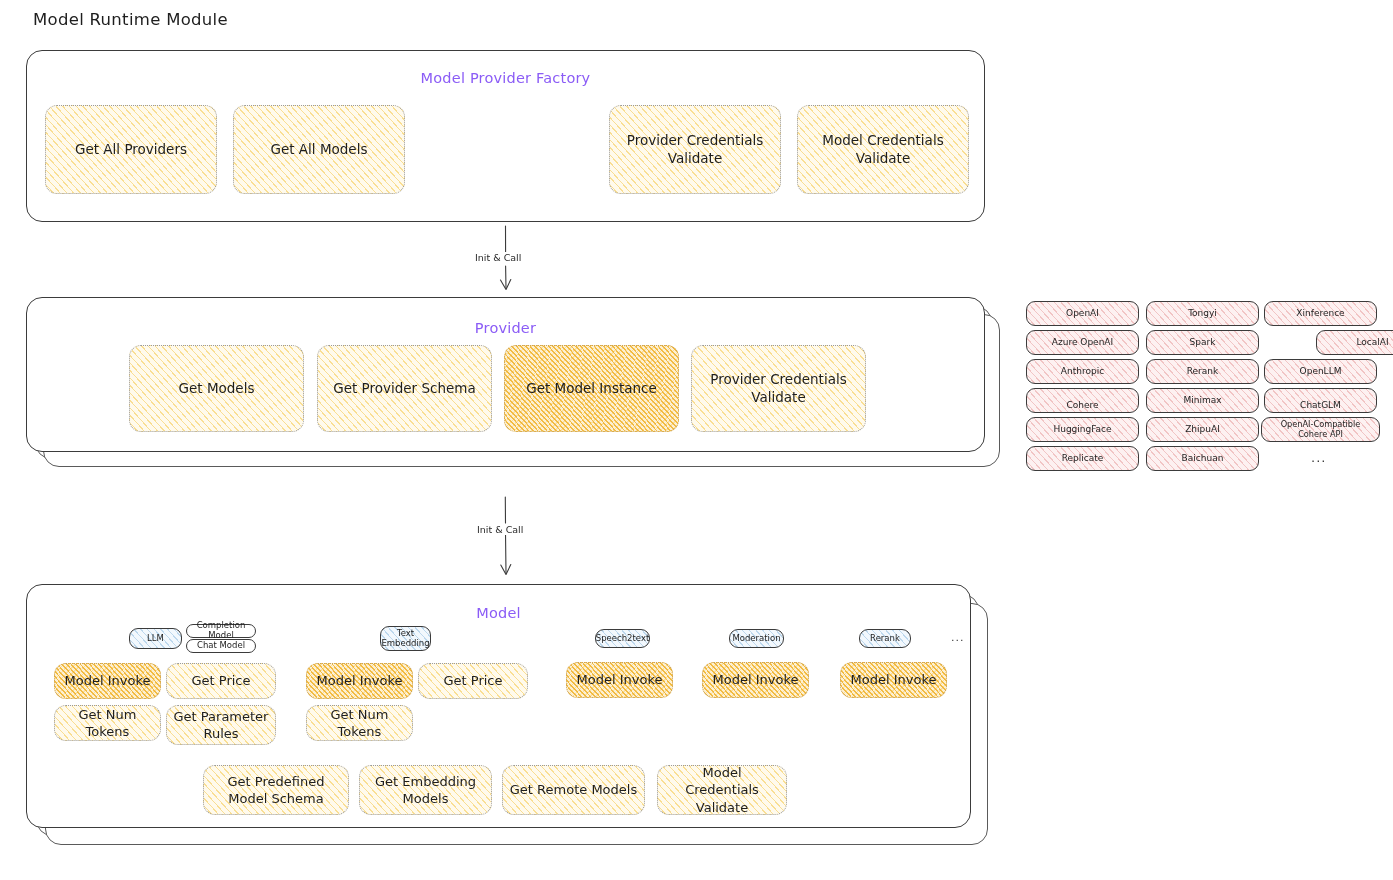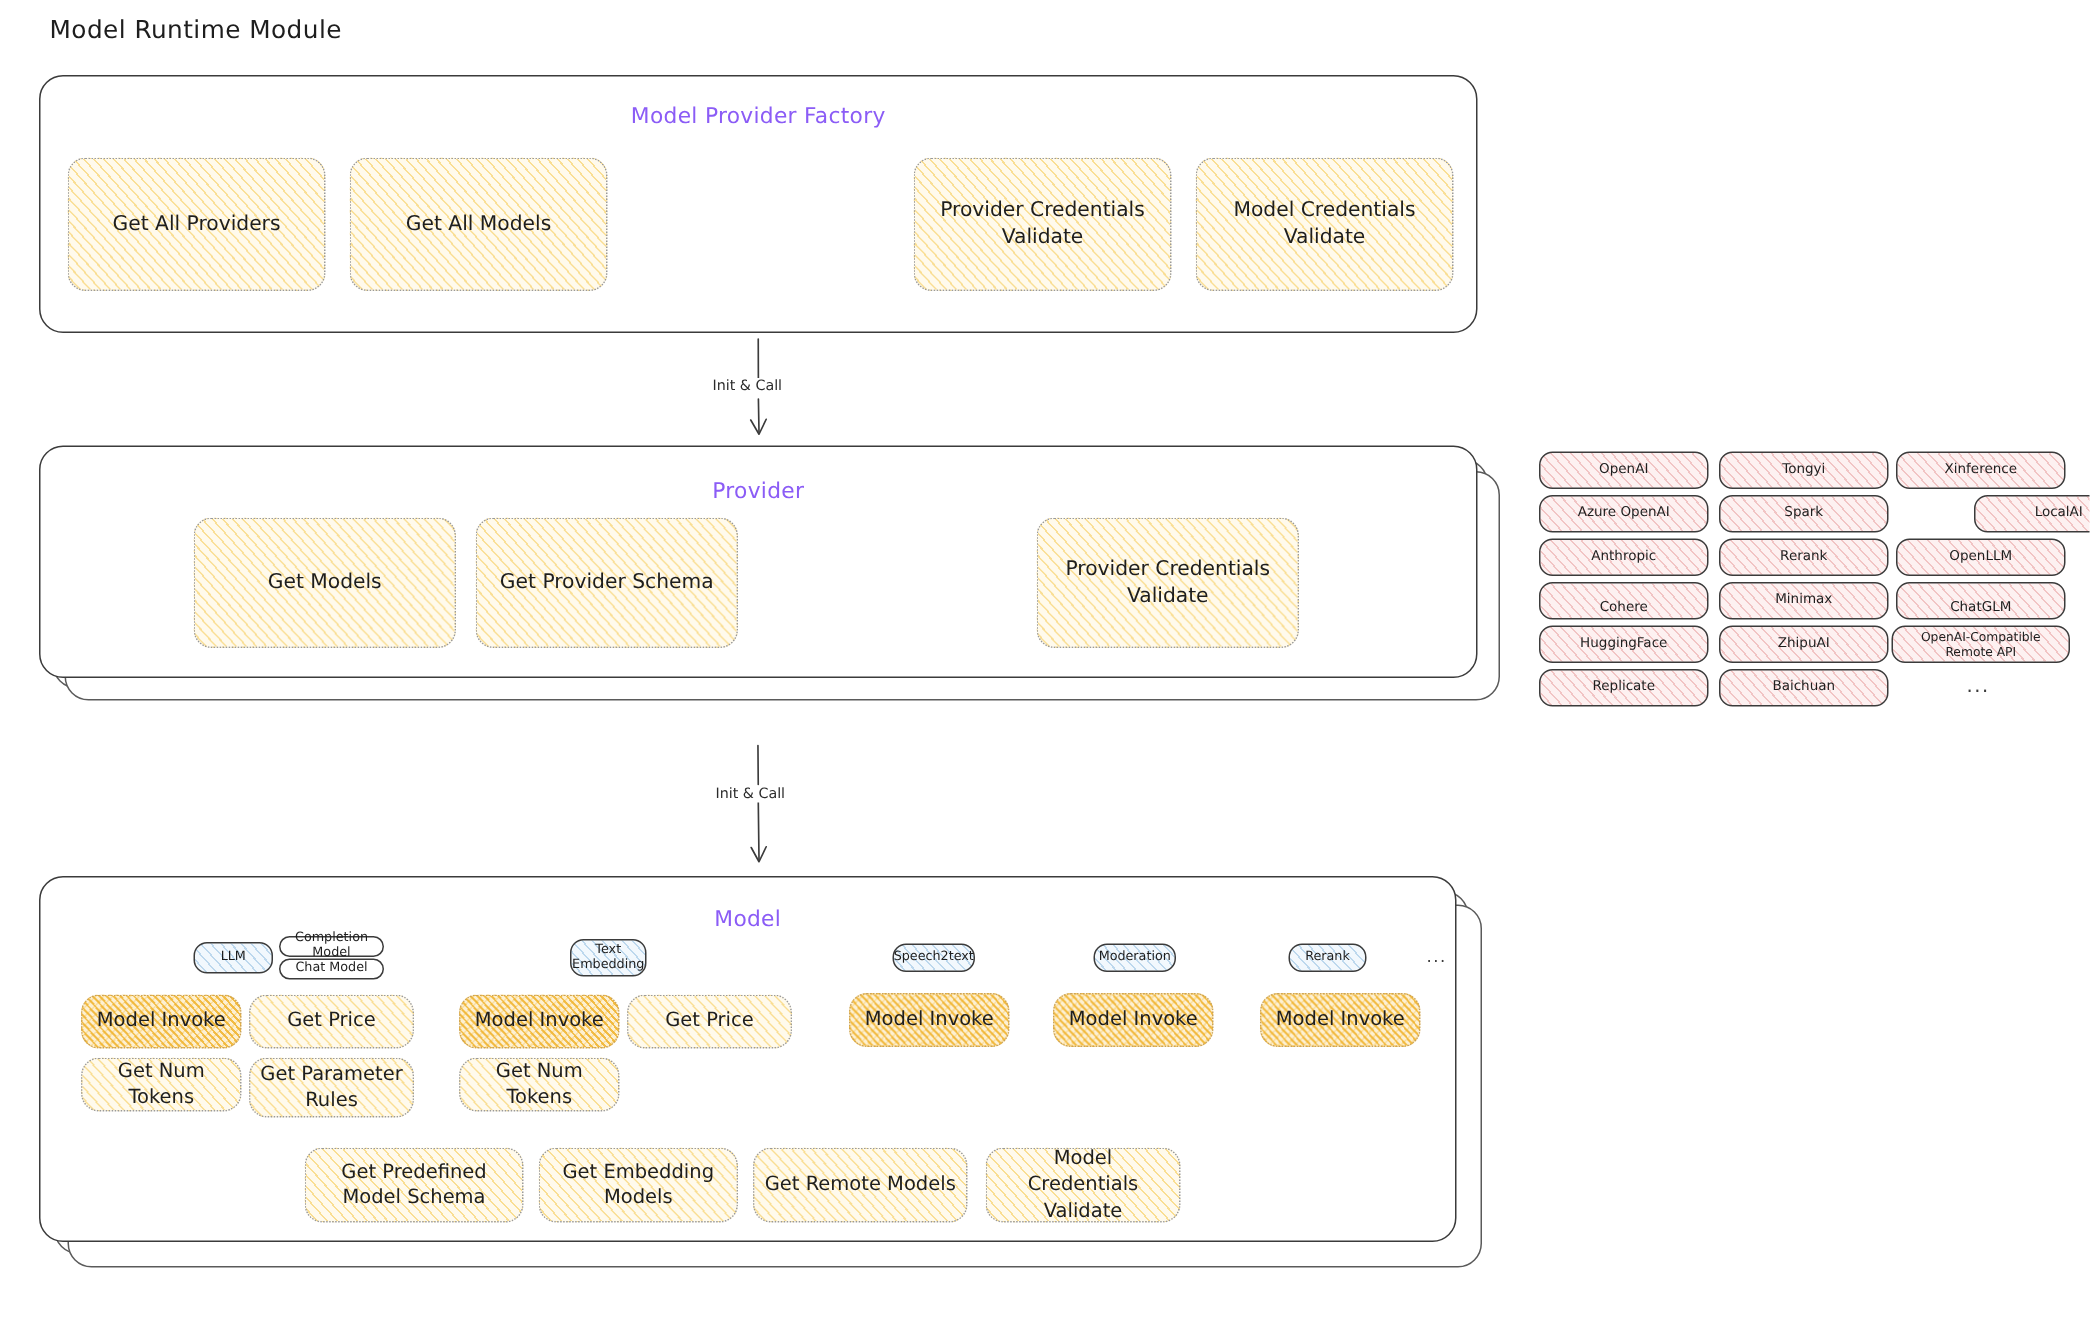--- a/index.html
+++ b/index.html
@@ -200,20 +200,23 @@
   <div class="panel stack" style="left:26px;top:297px;width:959px;height:155px;">
     <div class="panel-title" style="top:22px;">Provider</div>
   </div>
 
   <div class="node fill-yellow" style="left:129px;top:345px;width:175px;height:87px;">
     <span>Get Models</span>
   </div>
   <div class="node fill-yellow" style="left:317px;top:345px;width:175px;height:87px;">
     <span>Get Provider Schema</span>
   </div>
+  <div class="node fill-orange" style="left:504px;top:345px;width:175px;height:87px;">
+    <span>Get Model Instance</span>
+  </div>
   <div class="node fill-yellow" style="left:691px;top:345px;width:175px;height:87px;">
     <span>Provider Credentials Validate</span>
   </div>
 
   <div class="chip fill-pink" style="left:1026px;top:301px;width:113px;height:25px;">
     <span>OpenAI</span>
     </div>
   <div class="chip fill-pink" style="left:1026px;top:330px;width:113px;height:25px;">
     <span>Azure OpenAI</span>
     </div>
@@ -255,21 +258,21 @@
   <div class="chip fill-pink" style="left:1316px;top:330px;width:113px;height:25px;">
     <span>LocalAI</span>
     </div>
   <div class="chip fill-pink" style="left:1264px;top:359px;width:113px;height:25px;">
     <span>OpenLLM</span>
     </div>
   <div class="chip fill-pink" style="left:1264px;top:388px;width:113px;height:25px;align-items:flex-end;">
     <span>ChatGLM</span>
     </div>
   <div class="chip fill-pink" style="left:1261px;top:417px;width:119px;height:25px;font-size:8.2px;">
-    <span>OpenAI-Compatible Remote API</span>
+    <span>OpenAI-Compatible Cohere API</span>
     </div>
   <div class="ellipsis" style="left:1311px;top:450px;">...</div>
 
   <div class="arrow" style="left:494px;top:497px;">
     <svg width="24" height="84" viewBox="0 0 24 84">
       <path d="M11.3 0 L11.5 26 M11.5 36 L12 76" stroke="#3b3b3b" stroke-width="1.1" fill="none" stroke-linecap="round"></path>
       <path d="M6.8 68 L12 77.5 L16.8 67.5" stroke="#3b3b3b" stroke-width="1.1" fill="none" stroke-linecap="round" stroke-linejoin="round"></path>
     </svg>
   </div>
   <div class="arrow-label" style="left:474px;top:524px;">Init &amp; Call</div>

